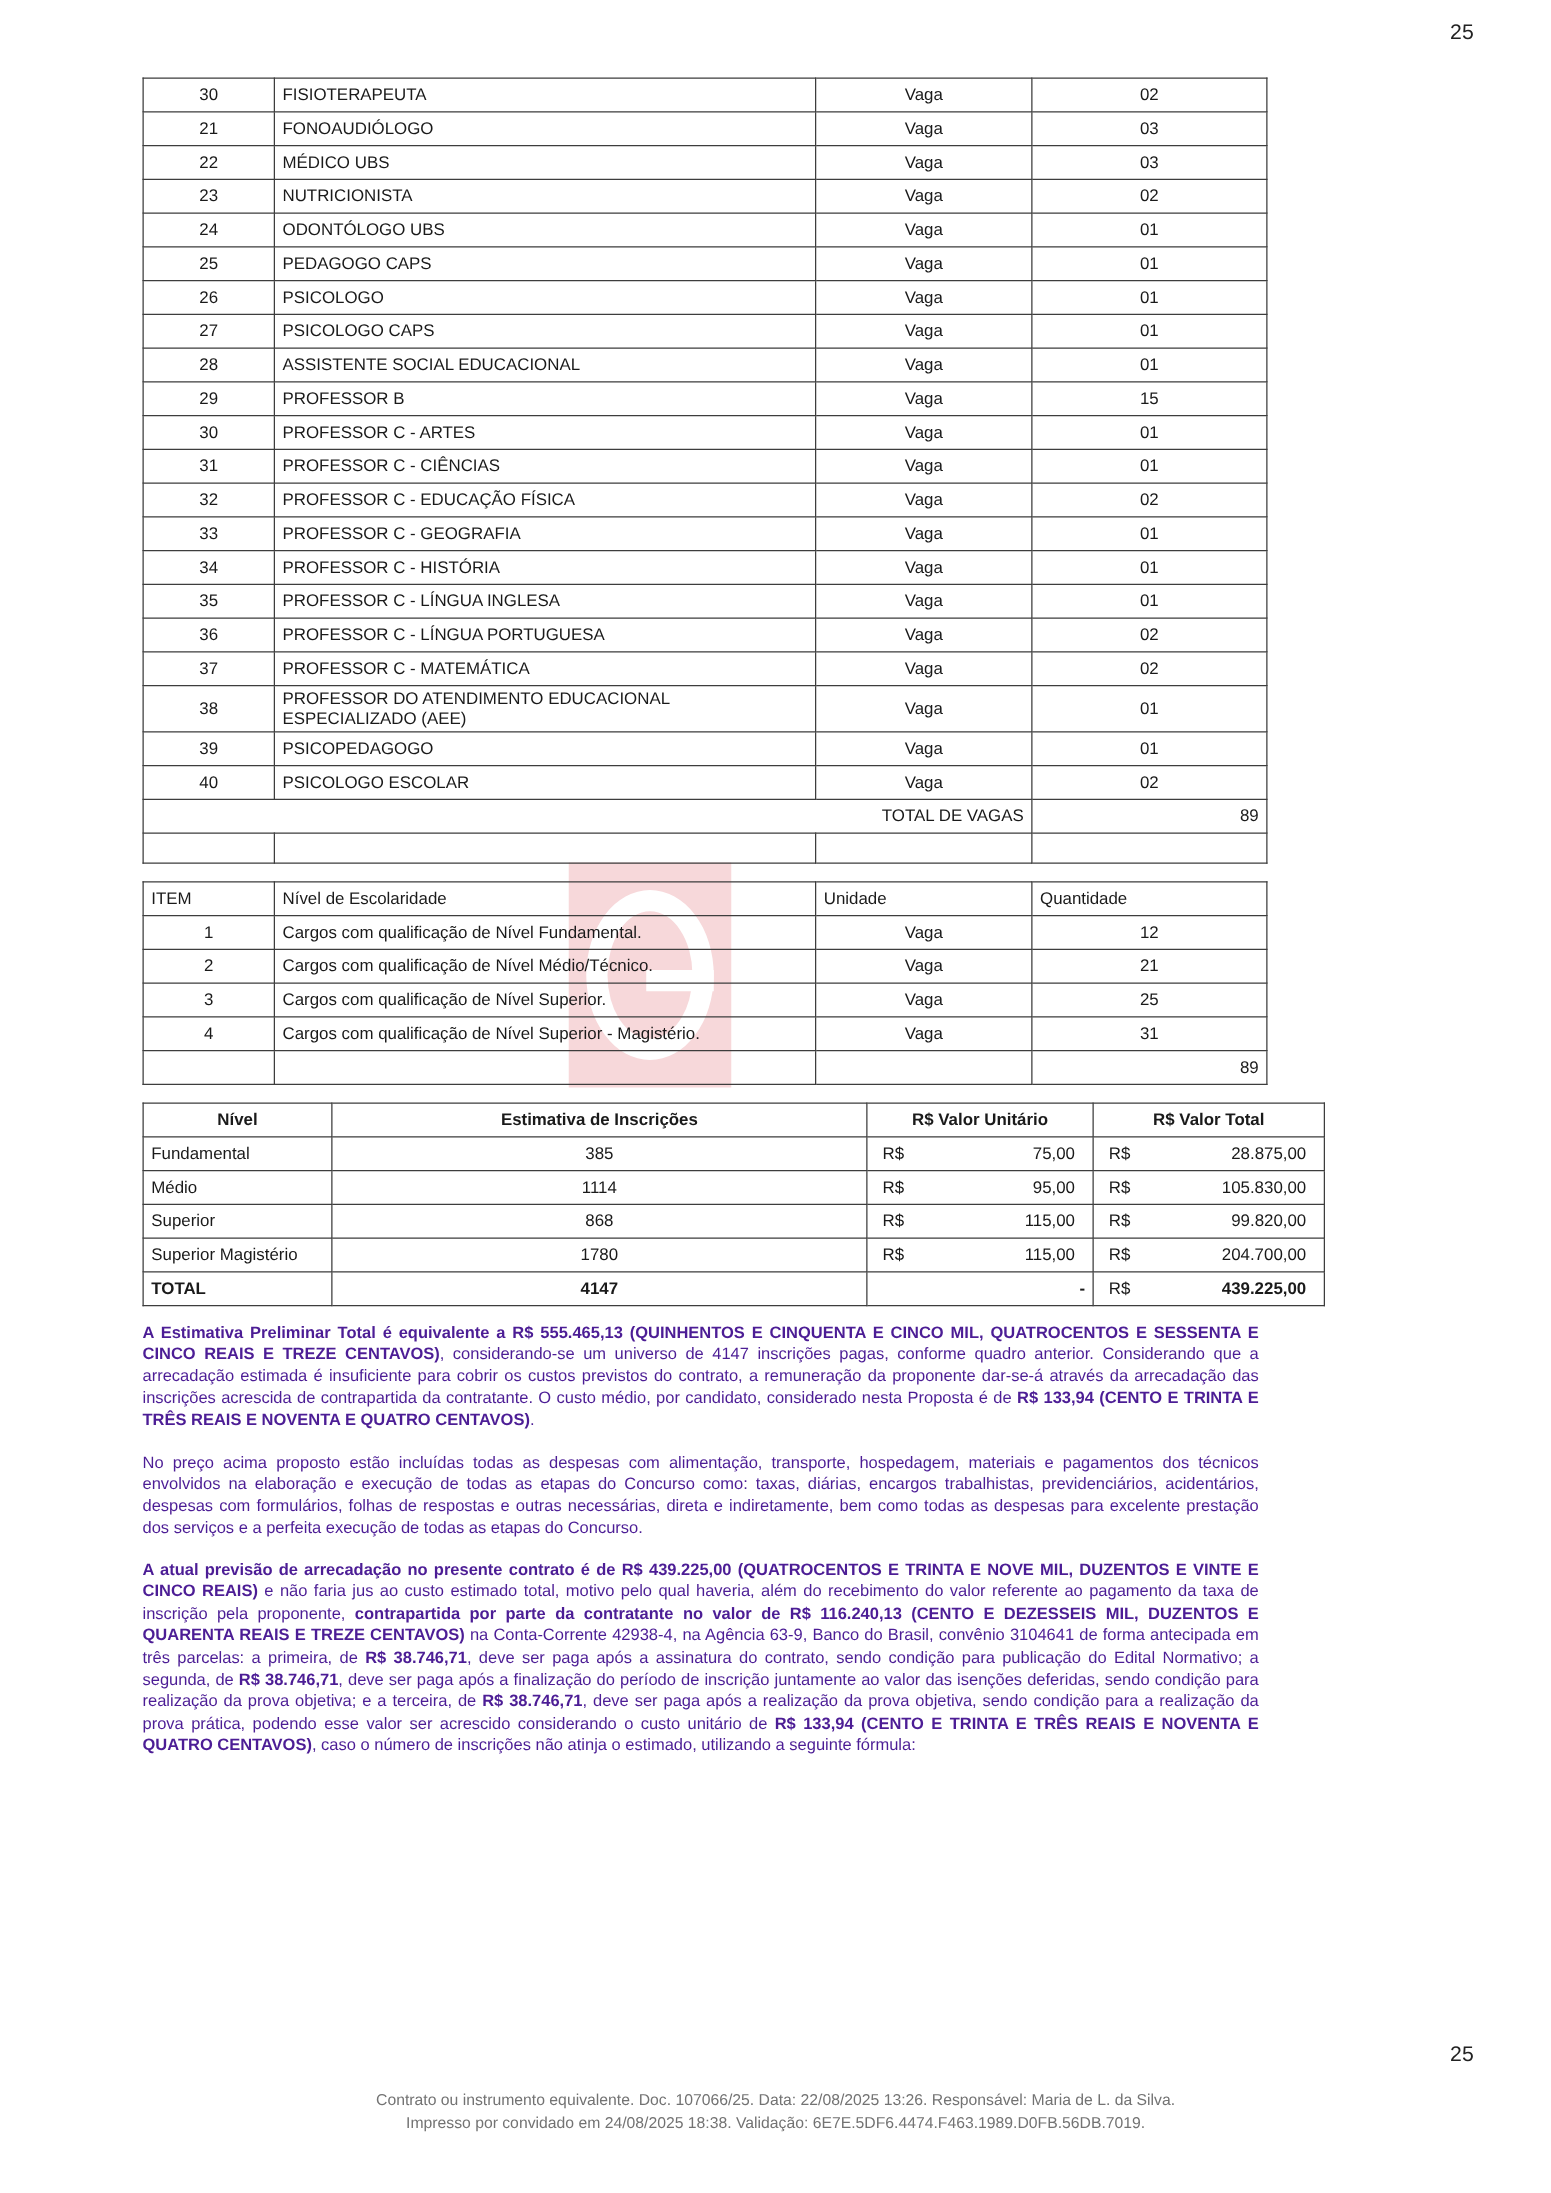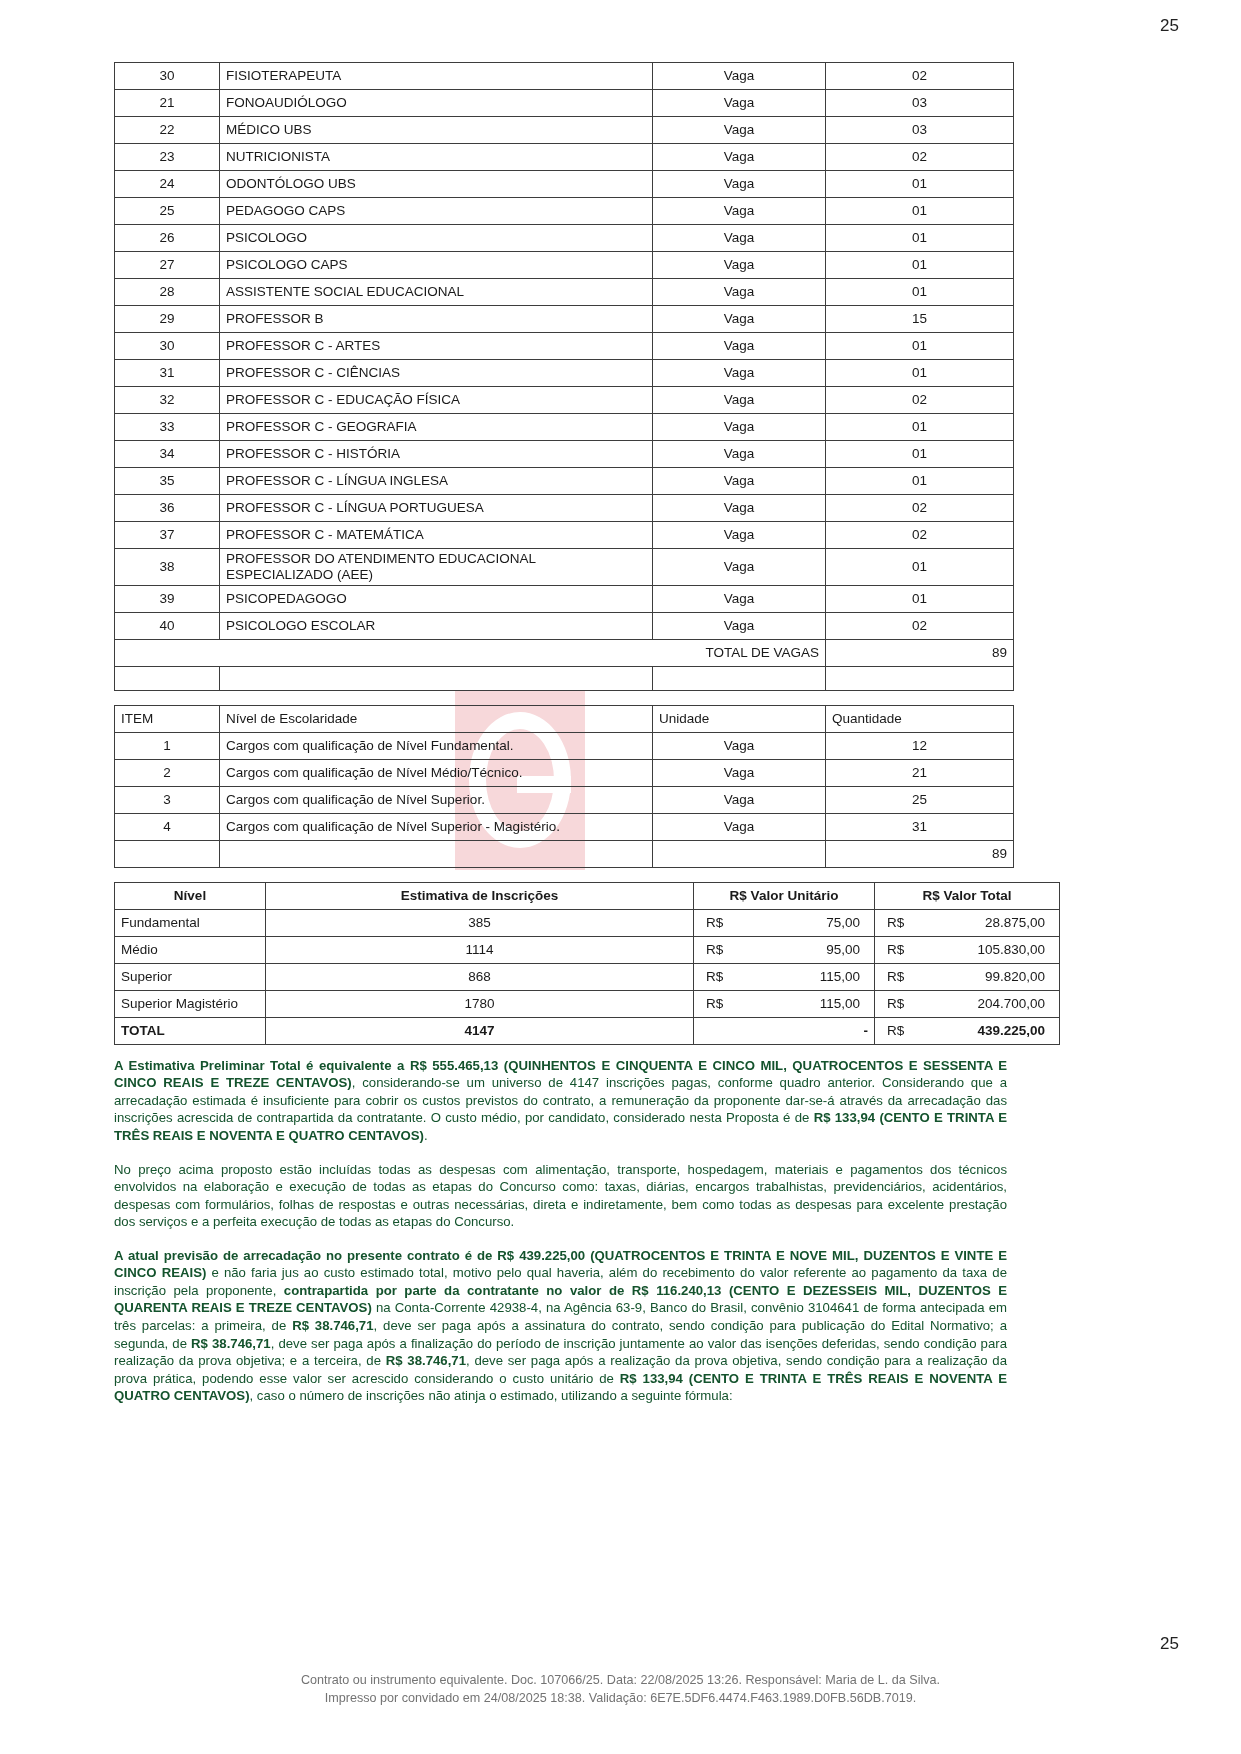--- a/index.html
+++ b/index.html
@@ -128,21 +128,21 @@
     margin-top: 12px;
     width: 893px;
     position: relative;
     z-index: 2;
   }
   p.para {
     margin: 0 0 16px 0;
     font-size: 13.2px;
     line-height: 1.33;
     text-align: justify;
-    color: #14532d;
+    color: #4c1d95;
   }
   p.para b { font-weight: bold; }
 
   
   .footer {
     position: absolute;
     left: 0;
     top: 1672px;
     width: 1241px;
     text-align: center;

